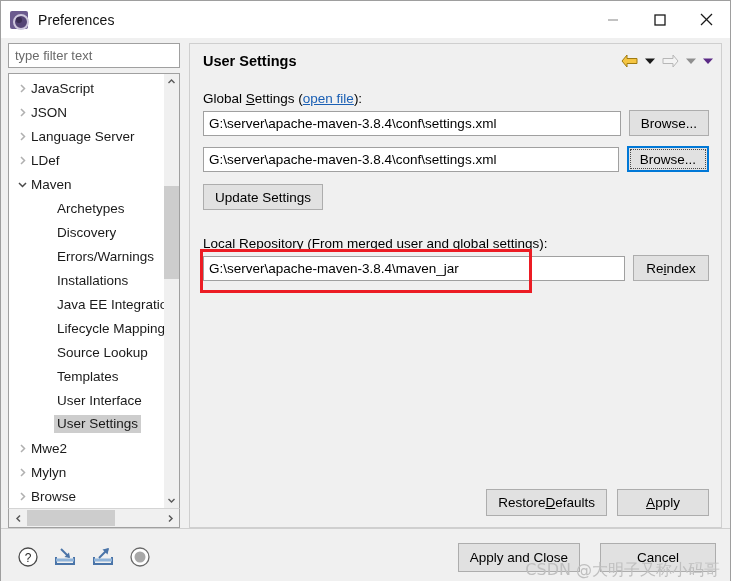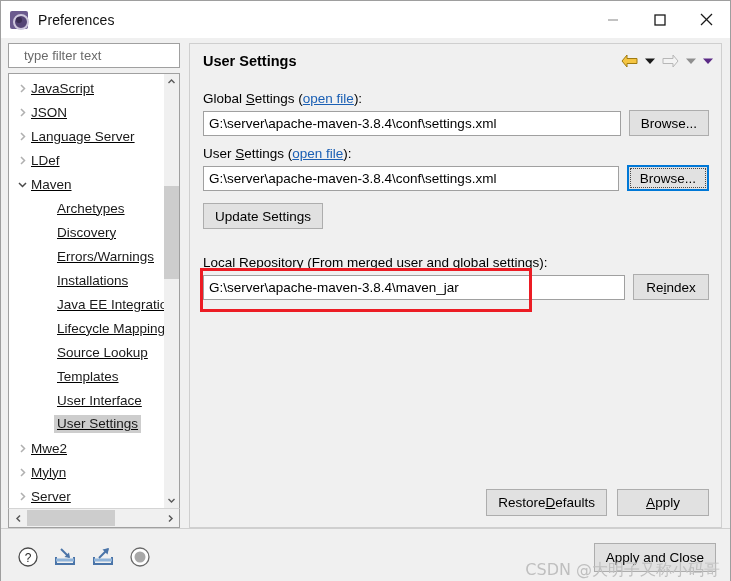--- a/index.html
+++ b/index.html
@@ -97,21 +97,21 @@
     flex: 0 0 185px;
     display: flex;
     flex-direction: column;
     padding: 5px 0 0 7px;
   }
   #filter-input {
     height: 25px;
     width: 172px;
     background: #ffffff;
     border: 1px solid #a0a0a0;
-    padding: 0 15px;
+    padding: 0 6px;
     display: flex;
     align-items: center;
     color: #6a6a6a;
     font-size: 13px;
     flex: 0 0 auto;
   }
   #tree-wrap {
     margin-top: 5px;
     width: 172px;
     flex: 1 1 auto;
@@ -125,21 +125,20 @@
     min-height: 0;
     background: #ffffff;
     border: 1px solid #a0a0a0;
     border-bottom: none;
   }
   #tree {
     flex: 1 1 auto;
     overflow: hidden;
     padding-top: 2px;
     position: relative;
-    text-decoration: underline;
   }
   .tree-item {
     height: 24px;
     display: flex;
     align-items: center;
     font-size: 13.5px;
     white-space: nowrap;
     color: #1a1a1a;
     cursor: default;
   }
@@ -517,21 +516,21 @@
                   </svg>
                 </span>
                 <span class="lbl">Mylyn</span>
               </div>
               <div class="tree-item lvl1">
                 <span class="twisty">
                   <svg width="11" height="11" viewBox="0 0 11 11">
                     <polyline points="4,2 7.5,5.5 4,9" fill="none" stroke="#b0b0b0" stroke-width="1.5"></polyline>
                   </svg>
                 </span>
-                <span class="lbl">Server</span>
+                <span class="lbl">Browse</span>
               </div>
             </div>
           <div id="tree-vscroll">
             <div class="sb-arrow">
               <svg width="9" height="9" viewBox="0 0 9 9">
                   <polyline points="1.5,6 4.5,3 7.5,6" fill="none" stroke="#5a5a5a" stroke-width="1.4"></polyline>
                 </svg>
             </div>
             <div id="tree-vtrack">
               <div id="tree-vthumb"></div>
@@ -596,23 +595,20 @@
       <div id="page-content">
 
         <div class="field-label">
           <span>Global </span><span class="mn">S</span><span>ettings (</span><a>open file</a><span>):</span>
         </div>
         <div class="field-row">
           <div class="text-input">G:\server\apache-maven-3.8.4\conf\settings.xml</div>
           <div class="btn">Browse...</div>
         </div>
 
-        <div class="field-label">
-          <span>User </span><span class="mn">S</span><span>ettings (</span><a>open file</a><span>):</span>
-        </div>
         <div class="field-row">
           <div class="text-input">G:\server\apache-maven-3.8.4\conf\settings.xml</div>
           <div class="btn focused">Browse...</div>
         </div>
 
         <div class="btn" id="update-settings-btn">Update Settings</div>
 
         <div class="field-label" id="local-repo-label">Local Repository (From merged user and global settings):</div>
         <div class="field-row" id="local-repo-row">
           <div class="text-input">G:\server\apache-maven-3.8.4\maven_jar</div>
@@ -666,17 +662,18 @@
       </div>
       <div class="footer-icon">
         <svg width="22" height="22" viewBox="0 0 22 22">
           <circle cx="11" cy="11" r="9" fill="#ffffff" stroke="#6a6a6a" stroke-width="1.3"></circle>
           <circle cx="11" cy="11" r="5.5" fill="#a8a8a8"></circle>
         </svg>
       </div>
     </div>
     <div id="footer-btns">
       <div class="btn">Apply and Close</div>
+      <div class="btn">Cancel</div>
     </div>
     <div id="watermark">CSDN @大明子又称小码哥</div>
   </div>
 
 </div>
 
 </body></html>

